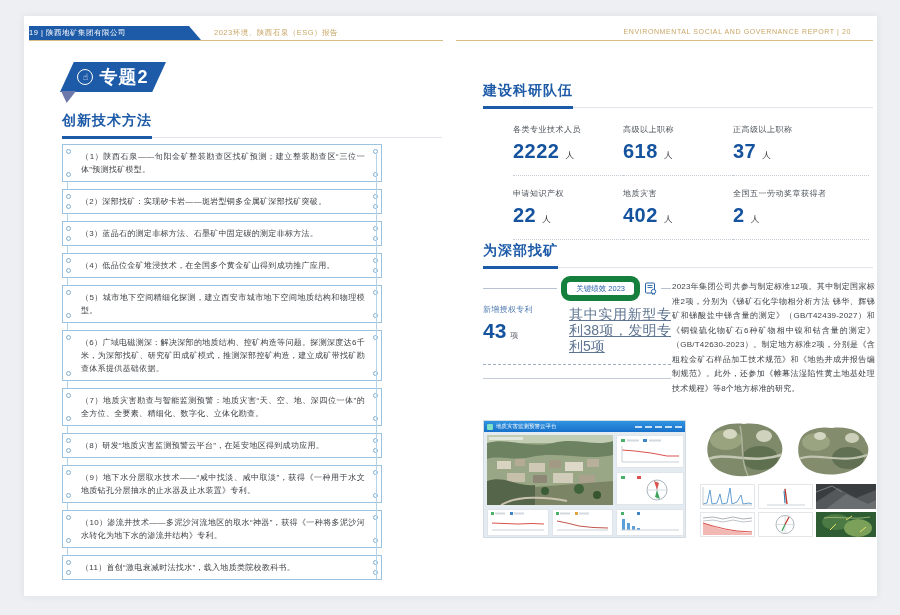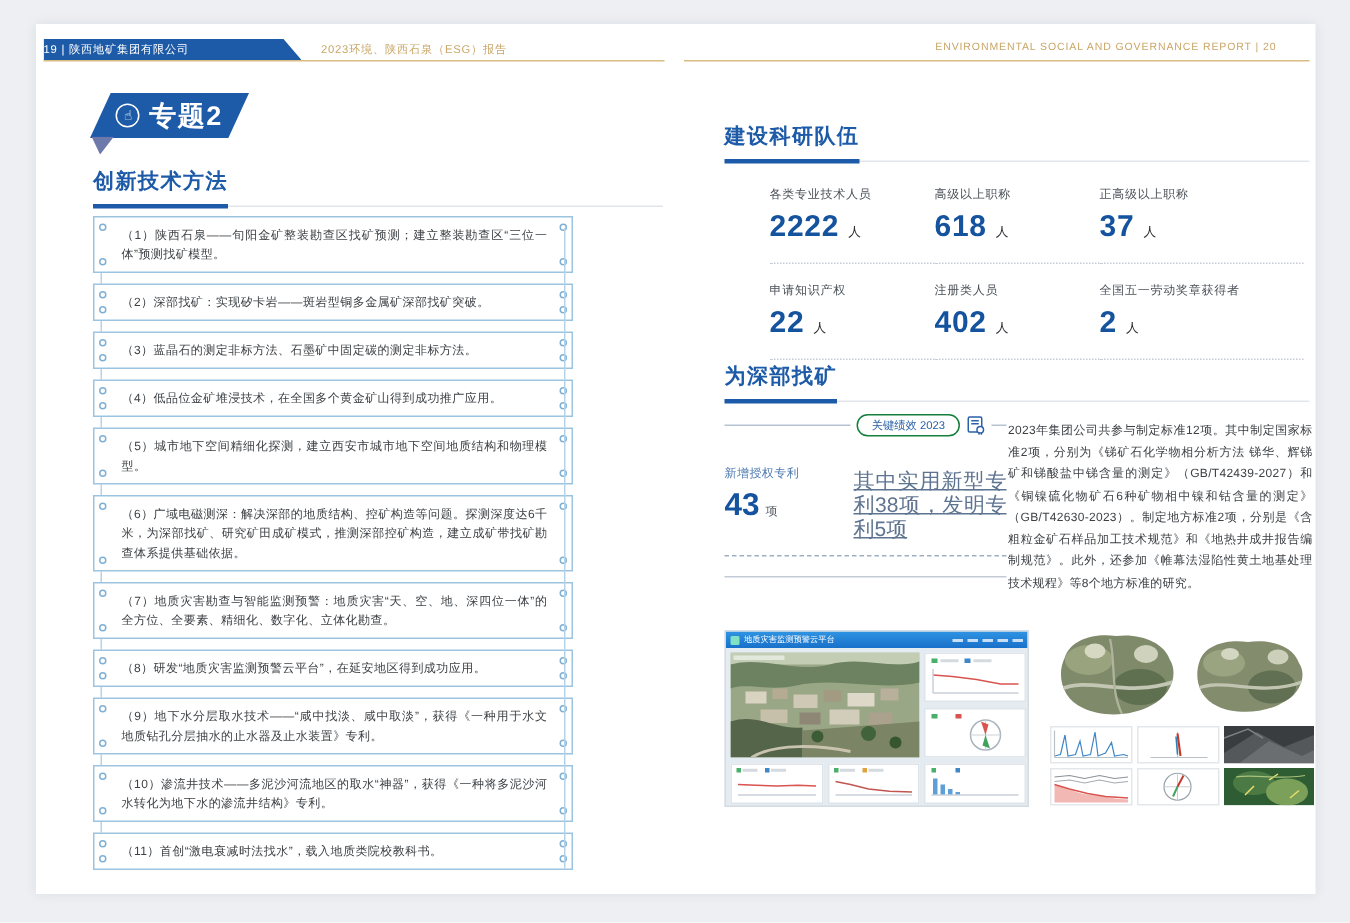--- a/index.html
+++ b/index.html
@@ -49,22 +49,22 @@
   .stats { position:absolute; left:489px; top:96px; width:356px; display:grid; grid-template-columns:110px 110px 136px; }
   .stat { padding:12px 0 12px 0; border-bottom:1px dotted #c6ccd3; }
   .stat-label { font-size:8px; color:#4b5158; letter-spacing:.5px; margin-bottom:5px; }
   .stat-value { font-size:20px; font-weight:bold; color:#15539e; letter-spacing:.5px; }
   .stat-unit { font-size:8.5px; color:#2b2f33; margin-left:6px; }
 
   .sec-ip { position:absolute; left:459px; top:226px; width:390px; font-size:14px; }
   .kpi { position:absolute; left:459px; top:260px; width:188px; }
   .kpi-head { display:flex; align-items:center; gap:4px; }
   .kline { height:1px; background:#b7c3d2; } .kl-long { flex:1; } .kl-short { flex:0 0 10px; }
-  .kpill { border:1px solid #15803d; color:#2a62a8; font-size:7.5px; border-radius:9px; padding:1.5px 9px; white-space:nowrap; }
-  .kpi-row { display:flex; margin-top:19px; }
+  .kpill { border:6px solid #15803d; color:#2a62a8; font-size:7.5px; border-radius:9px; padding:1.5px 9px; white-space:nowrap; }
+  .kpi-row { display:flex; margin-top:3px; }
   .kpi-left { width:86px; }
   .kpi-label { font-size:8px; color:#4f7bb0; margin-bottom:4px; letter-spacing:.3px; }
   .kpi-value { font-size:21px; font-weight:bold; color:#15539e; }
   .kpi-unit { font-size:8px; color:#5a5f66; margin-left:4px; }
   .kpi-note { flex:1; font-size:14px; color:#5e7491; line-height:16px; padding-top:2px; text-align:justify;text-decoration:underline; }
   .kpi-dash { border-top:1px dashed #9fb0c2; margin:10px 0 0 0; }
   .kpi-end { border-top:1px solid #c3ccd6; margin-top:13px; }
 
   .ip-para { position:absolute; left:648px; top:264px; width:203px; font-size:8px; line-height:14.5px;
              color:#3e4246; text-align:justify; letter-spacing:.2px; }
@@ -239,21 +239,21 @@
       </div>
 
       <div class="stat">
         <div class="stat-label">申请知识产权</div>
         <div>
           <span class="stat-value">22</span><span class="stat-unit">人</span>
         </div>
       </div>
 
       <div class="stat">
-        <div class="stat-label">注册类人员</div>
+        <div class="stat-label">地质灾害</div>
         <div>
           <span class="stat-value">402</span><span class="stat-unit">人</span>
         </div>
       </div>
 
       <div class="stat">
         <div class="stat-label">全国五一劳动奖章获得者</div>
         <div>
           <span class="stat-value">2</span><span class="stat-unit">人</span>
         </div>

